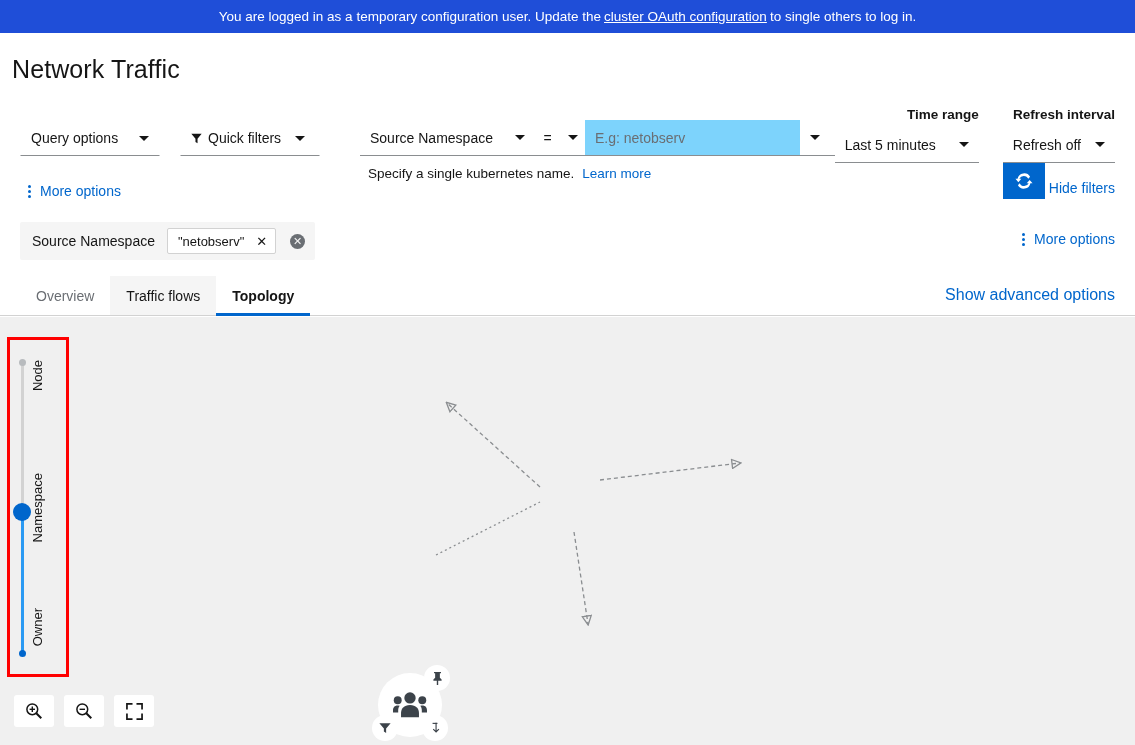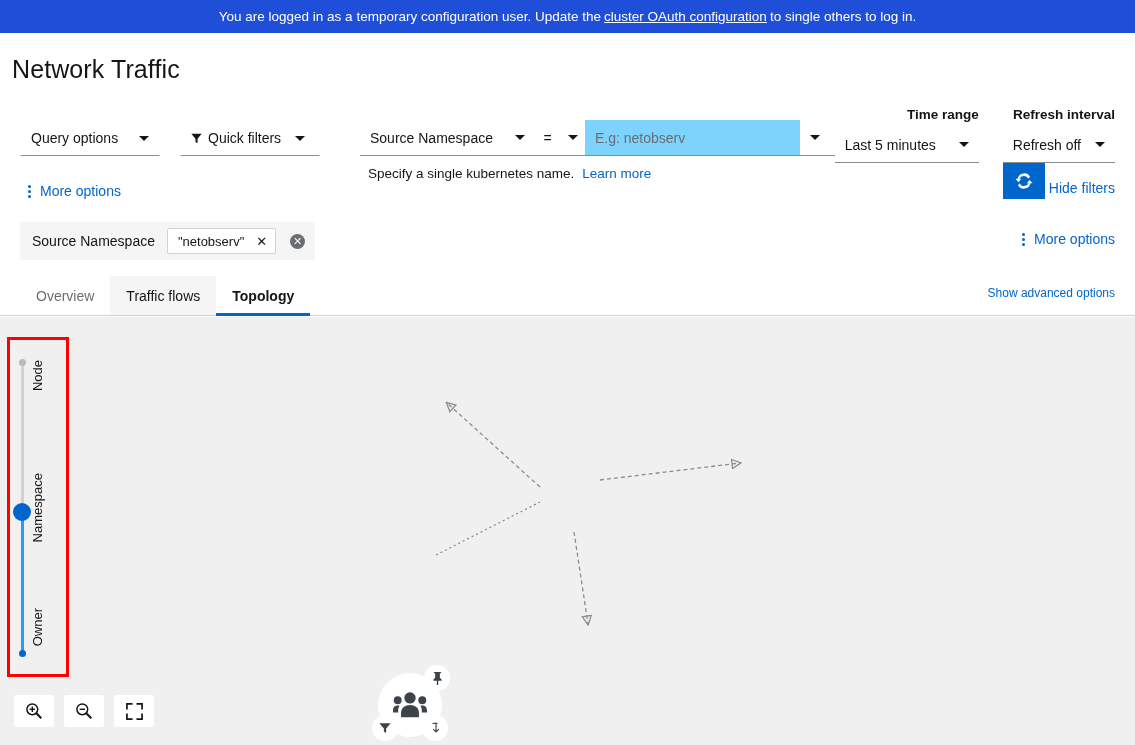--- a/index.html
+++ b/index.html
@@ -226,21 +226,21 @@
   .tab:first-child { margin-left: 20px; }
   .tab.hovered { background: #f5f5f5; color: #151515; }
   .tab.active { color: #151515; font-weight: bold; }
   .tab.active:after {
     content: "";
     position: absolute; left: 0; right: 0; bottom: -1px;
     height: 3px; background: #0066cc;
   }
   .adv-options {
     position: absolute; right: 20px; top: 286px;
-    color: #0066cc; font-size: 12px; cursor: pointer;
+    color: #0066cc; font-size: 16px; cursor: pointer;
   }
 
   
   .topology {
     position: absolute;
     left: 0; top: 317px;
     width: 1135px; height: 428px;
     background: #f0f0f0;
     overflow: hidden;
   }

